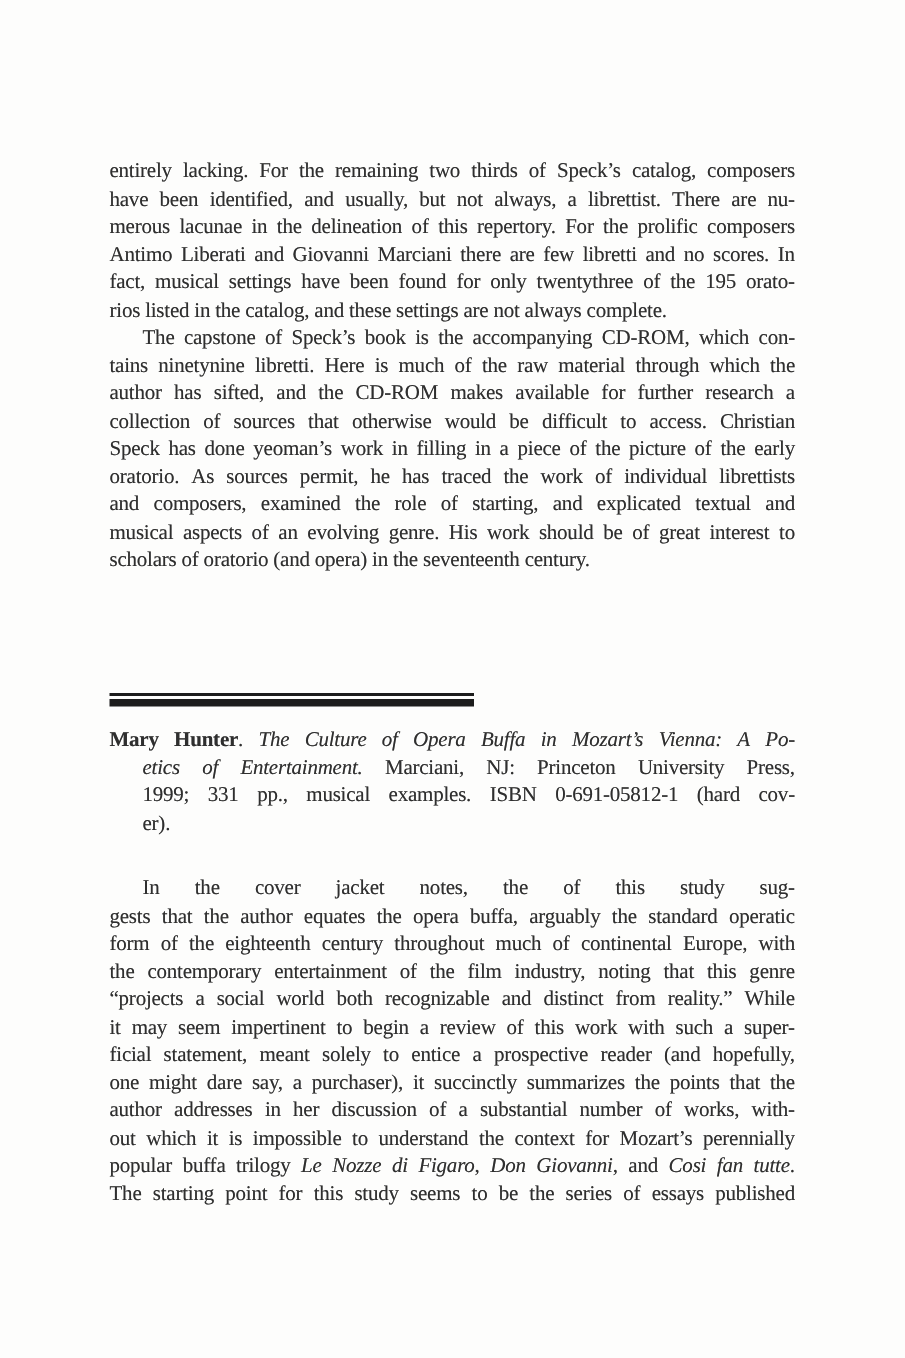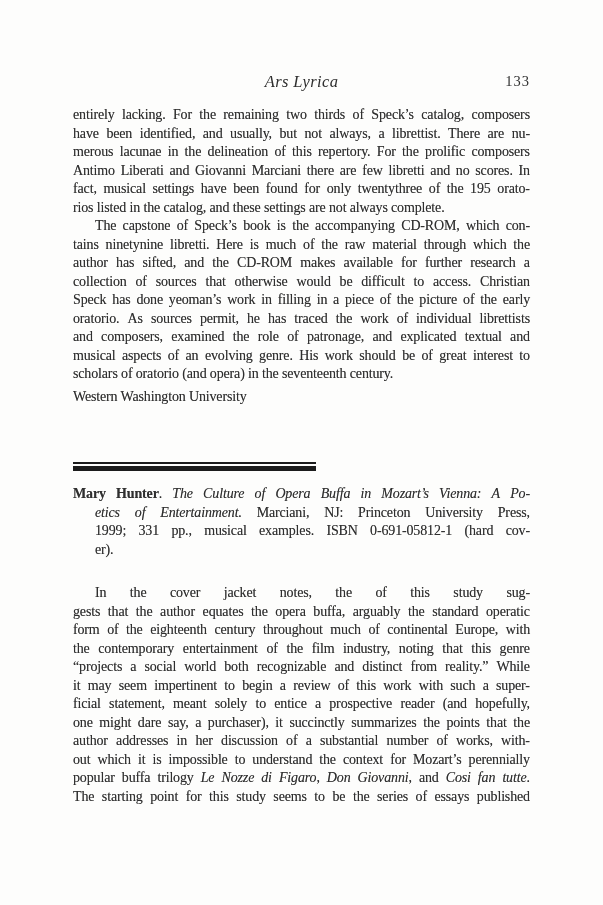--- a/index.html
+++ b/index.html
@@ -36,24 +36,20 @@
     border-top:2px solid #1c1c1c;border-bottom:5px solid #1c1c1c;
     box-sizing:border-box;background:transparent;
   }
   .w{display:inline-block;}
 </style>
 </head>
 <body style="background: rgb(253, 253, 252);">
 
 <div class="page" style="color: rgb(47, 47, 47);">
 
-  <div class="col header">
-    <span class="running-title">Ars Lyrica</span>
-    <span class="page-number">133</span>
-  </div>
 
   <div class="col textblock body1">
       <div class="line jx">
         <span class="w"><span>entirely</span></span>
         <span class="w"><span>lacking.</span></span>
         <span class="w"><span>For</span></span>
         <span class="w"><span>the</span></span>
         <span class="w"><span>remaining</span></span>
         <span class="w"><span>two</span></span>
         <span class="w"><span>thirds</span></span>
@@ -209,21 +205,21 @@
         <span class="w"><span>individual</span></span>
         <span class="w"><span>librettists</span></span>
       </div>
       <div class="line jx">
         <span class="w"><span>and</span></span>
         <span class="w"><span>composers,</span></span>
         <span class="w"><span>examined</span></span>
         <span class="w"><span>the</span></span>
         <span class="w"><span>role</span></span>
         <span class="w"><span>of</span></span>
-        <span class="w"><span>patronage,</span></span>
+        <span class="w"><span>starting,</span></span>
         <span class="w"><span>and</span></span>
         <span class="w"><span>explicated</span></span>
         <span class="w"><span>textual</span></span>
         <span class="w"><span>and</span></span>
       </div>
       <div class="line jx">
         <span class="w"><span>musical</span></span>
         <span class="w"><span>aspects</span></span>
         <span class="w"><span>of</span></span>
         <span class="w"><span>an</span></span>
@@ -235,21 +231,20 @@
         <span class="w"><span>be</span></span>
         <span class="w"><span>of</span></span>
         <span class="w"><span>great</span></span>
         <span class="w"><span>interest</span></span>
         <span class="w"><span>to</span></span>
       </div>
       <div class="line"><span>scholars of oratorio (and opera) in the seventeenth century.</span></div>
     </div>
 
   <div class="col textblock signature">
-      <div class="line"><span>Western Washington University</span></div>
     </div>
 
   <div class="divider" style="border-top-color: rgb(28, 28, 28); border-bottom-color: rgb(28, 28, 28);"></div>
 
   <div class="col textblock citation">
       <div class="line jx">
         <span class="w"><span style="font-weight: bold;">Mary</span></span>
         <span class="w"><span style="font-weight: bold;">Hunter</span><span>.</span></span>
         <span class="w"><span style="font-style: italic;">The</span></span>
         <span class="w"><span style="font-style: italic;">Culture</span></span>

